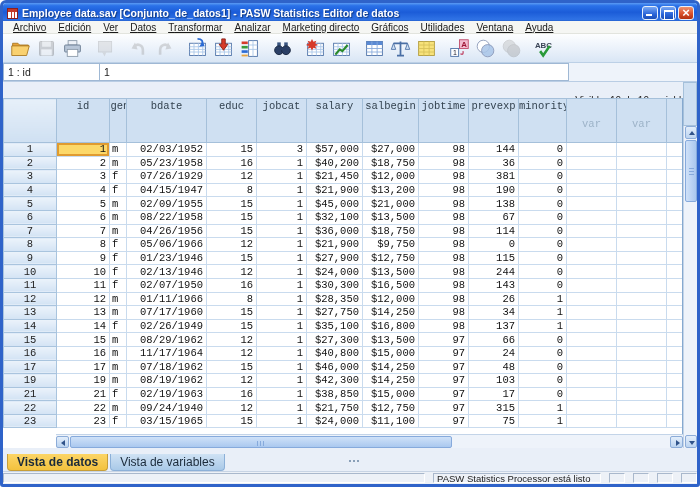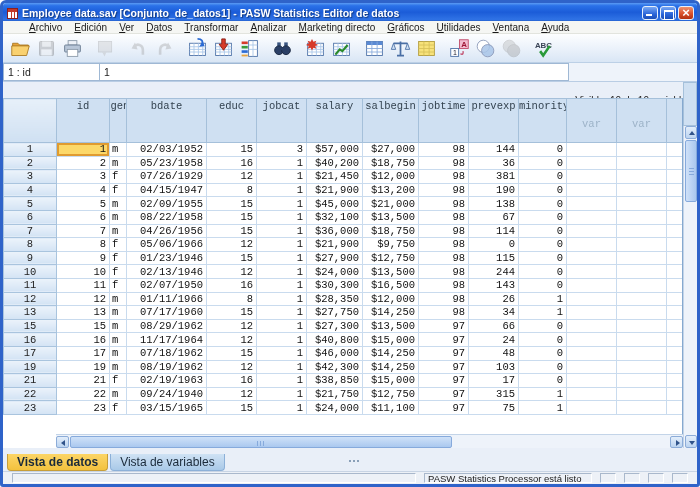--- a/index.html
+++ b/index.html
@@ -20,21 +20,21 @@
   #app-icon::after{content:""; position:absolute; left:3px; top:0; bottom:0; width:1px; background:#c0392b; box-shadow:3px 0 0 #c0392b;}
   #title-text{ font-size:10.5px; font-weight:bold; text-shadow:1px 1px 1px #123a80; white-space:nowrap; overflow:hidden; flex:1;}
   .winbtn{ width:16px; height:14px; margin-left:2px; border-radius:3px; border:1px solid #e7f0fc; position:relative; flex:0 0 auto;}
   .winbtn.min,.winbtn.max{ background:linear-gradient(180deg,#79a9f5,#2a64d8 60%,#1c4fb8);}
   .winbtn.close{ background:linear-gradient(180deg,#f0926e,#d9512c 55%,#b23010);}
   .winbtn.min::after{content:""; position:absolute; left:3px; bottom:3px; width:6px; height:2px; background:#fff;}
   .winbtn.max::after{content:""; position:absolute; left:3px; top:3px; width:8px; height:7px; border:1px solid #fff; border-top-width:2px;}
   .winbtn.close::after{content:"×"; position:absolute; left:0; right:0; top:-2px; text-align:center; color:#fff; font-size:13px; font-weight:bold;}
   
   #menubar{ position:absolute; top:18px; left:0; right:0; height:13px; background:#f5f6f3;
-    display:flex; align-items:center; font-size:10px; color:#1a1a1a; padding-left:20px; border-bottom:1px solid #e2e4de;}
+    display:flex; align-items:center; font-size:10px; color:#1a1a1a; padding-left:4px; border-bottom:1px solid #e2e4de;text-decoration:underline;}
   .menu-item{ padding:0 6px; height:13px; line-height:13px; white-space:nowrap; cursor:default;}
   .menu-item u{ text-decoration:underline;}
   
   #toolbar{ position:absolute; top:31px; left:0; right:0; height:29px;
     background:linear-gradient(180deg,#fdfeff 0%,#eaf1fa 55%,#d9e6f5 100%);
     border-bottom:1px solid #bcd0e6; display:flex; align-items:center; padding-left:4px;}
   .tbtn{ width:26px; height:26px; display:flex; align-items:center; justify-content:center; border-radius:2px;}
   .tbtn svg{ width:21px; height:21px;}
   .tbtn.disabled{ opacity:.4; filter:grayscale(.9);}
   .tbtn.gap{ margin-left:7px;}
@@ -91,21 +91,21 @@
   
   #splitter{ position:absolute; top:445px; left:0; right:0; height:6px; background:#e9eff8; text-align:center;}
   #splitter::after{ content:""; display:inline-block; width:2px; height:2px; margin-top:2px; background:#8aa0b8;
     box-shadow:4px 0 0 #8aa0b8, 8px 0 0 #8aa0b8;}
   #tabs{ position:absolute; top:451px; left:0; right:0; height:17px; display:flex; padding-left:4px; gap:2px;}
   .tab{ font-size:12px; padding:1px 9px 0; border:1px solid #8cb0d8; border-top:none;
     border-radius:0 0 4px 4px; line-height:14px; color:#1a2a3a;
     background:linear-gradient(180deg,#cfe2f4,#a9c9e8);}
   .tab.active{ background:linear-gradient(180deg,#fcd567,#f3c23e); border-color:#c79e39; font-weight:bold;}
   #statusbar{ position:absolute; top:468px; left:0; right:0; height:13px; background:#edf1f7;
-    border-top:1px solid #c8d4e4; display:flex; align-items:stretch; gap:8px; padding:1px 9px;}
+    border-top:1px solid #c8d4e4; display:flex; align-items:stretch; gap:8px; padding:1px 0;}
   .spanel{ border:1px solid; border-color:#a9b8cc #fff #fff #a9b8cc; }
   #sp-main{ flex:1;}
   #sp-msg{ width:168px; font-size:9.5px; line-height:10px; padding:0 3px; color:#222; white-space:nowrap; overflow:hidden;}
   .sp-sm{ width:16px;}
 </style>
 </head>
 <body>
 
 <div id="window">
   <div id="titlebar">
@@ -513,20 +513,36 @@
             <td>$27,750</td>
             <td>$14,250</td>
             <td>98</td>
             <td>34</td>
             <td>1</td>
             <td class="empty"></td>
             <td class="empty"></td>
             <td class="empty"></td>
           </tr>
           <tr>
+            <th>14</th>
+            <td>14</td>
+            <td class="left">f</td>
+            <td>02/26/1949</td>
+            <td>15</td>
+            <td>1</td>
+            <td>$35,100</td>
+            <td>$16,800</td>
+            <td>98</td>
+            <td>137</td>
+            <td>1</td>
+            <td class="empty"></td>
+            <td class="empty"></td>
+            <td class="empty"></td>
+          </tr>
+          <tr>
             <th>15</th>
             <td>15</td>
             <td class="left">m</td>
             <td>08/29/1962</td>
             <td>12</td>
             <td>1</td>
             <td>$27,300</td>
             <td>$13,500</td>
             <td>97</td>
             <td>66</td>

